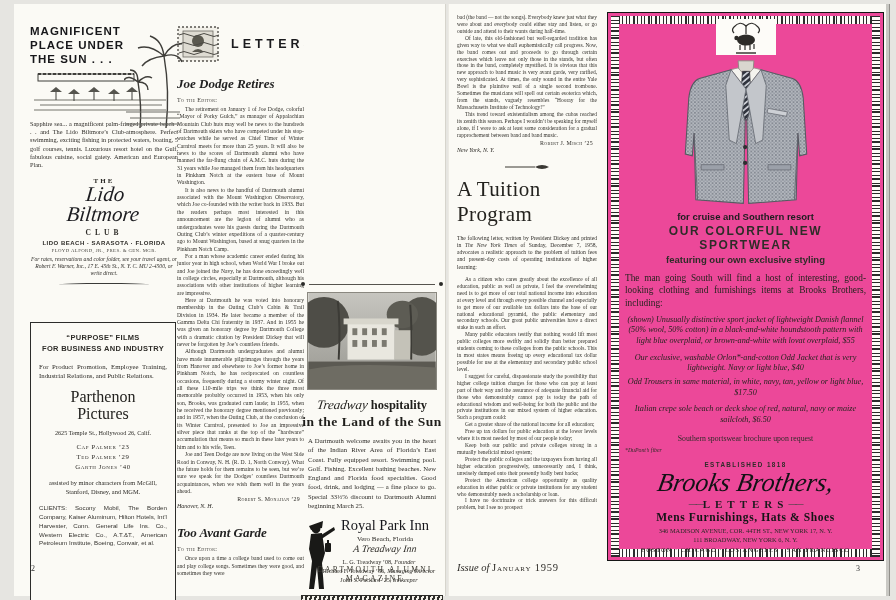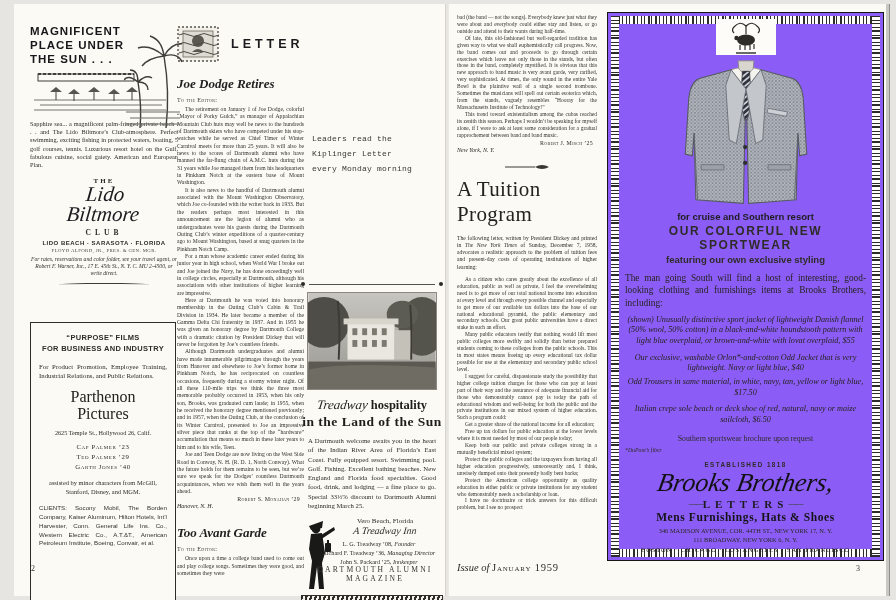--- a/index.html
+++ b/index.html
@@ -88,21 +88,21 @@
   .rcol .bt { font-size:5.45px; line-height:1.27; }
   .divider { display:flex; justify-content:center; margin:10px 0 6px; }
   .tuition-title { font-size:21px; letter-spacing:.4px; color:#23221e; margin:2px 0 8px; }
   .tuition-intro { font-size:5.6px; line-height:1.3; text-align:justify; margin-bottom:5px; }
   .tuition-intro .it { font-style:italic; }
   .issue-footer { position:absolute; left:8px; top:558px; font-size:10.5px; }
   .issue-footer .it { font-style:italic; }
   .issue-footer .caps { font-variant:small-caps; letter-spacing:.8px; }
 
   .brooks { position:absolute; left:158px; top:8px; width:277px; height:549px;
-    background:#8b5cf6; border:1.6px solid #161616; }
+    background:#ec4899; border:1.6px solid #161616; }
   .orn { position:absolute; background-color:#fdfcf8; }
   .orn-top, .orn-bot { left:3px; right:3px; height:8px;
     background-image:repeating-linear-gradient(90deg,#2b2b2b 0 1.6px,#fdfcf8 1.6px 3.4px,#2b2b2b 3.4px 4.4px,#fdfcf8 4.4px 7.4px); }
   .orn-top { top:3px; } .orn-bot { bottom:3px; }
   .orn-left, .orn-right { top:3px; bottom:3px; width:8px;
     background-image:repeating-linear-gradient(0deg,#2b2b2b 0 1.6px,#fdfcf8 1.6px 3.4px,#2b2b2b 3.4px 4.4px,#fdfcf8 4.4px 7.4px); }
   .orn-left { left:3px; } .orn-right { right:3px; }
   .brooks-inner { position:absolute; left:13px; right:13px; top:12px; bottom:12px; text-align:center; }
   .fleece-wrap { background:#fdfcf8; display:inline-block; padding:0 10px; margin-top:-6px;}
   .bk-tag1 { font-family:"Liberation Sans",sans-serif; font-weight:bold; font-size:9.5px; color:#1d1d1f; margin-top:4px;}
@@ -227,25 +227,20 @@
     <div class="sig-row">Robert S. Monahan ’29</div>
     <div class="sig-place">Hanover, N. H.</div>
 
     <div class="letter-title" style="margin-top:16px">Too Avant Garde</div>
     <div class="to-editor">To the Editor:</div>
     <div class="bt">
       <p>Once upon a time a college band used to come out and play college songs. Sometimes they were good, and sometimes they were</p>
     </div>
   </div>
 
-  <div class="kiplinger">
-    <span style="display:block">Leaders read the</span>
-    <span style="display:block">Kiplinger Letter</span>
-    <span style="display:block">every Monday morning</span>
-  </div>
 
   <div class="treadway">
     <div class="tw-toprule">
       <span class="dot"></span>
       <span class="ln"></span>
       <span class="dot"></span>
     </div>
     <svg class="tw-photo" width="130" height="98" viewBox="0 0 130 98">
       <defs>
         <linearGradient id="sky" x1="0" y1="0" x2="0" y2="1">
@@ -284,20 +279,21 @@
           <g fill="#191917">
             <path d="M8,7 L22,2 L21,9 L10,11 z"></path>
             <circle cx="15" cy="10" r="4.4"></circle>
             <path d="M10,15 L21,14 L24,34 L21,44 L23,70 L18,70 L16,48 L13,70 L8,70 L11,42 L8,30 z"></path>
             <path d="M17,18 L33,8 L34,11 L19,21 z"></path>
             <rect x="24" y="24" width="6" height="9" rx="1"></rect>
             <rect x="26" y="21" width="2" height="4"></rect>
           </g>
         </svg>
       </span>
+      <div class="tw-inn-name">Royal Park Inn</div>
       <div class="tw-inn-loc">Vero Beach, Florida</div>
       <div class="tw-inn-tag">A Treadway Inn</div>
       <div class="tw-credit" style="margin-top:4px"><span>L. G. Treadway ’08, </span><span class="it">Founder</span></div>
       <div class="tw-credit"><span>Richard F. Treadway ’36, </span><span class="it">Managing Director</span></div>
       <div class="tw-credit"><span>John S. Packard ’25, </span><span class="it">Innkeeper</span></div>
     </div>
     <div class="tw-band"></div>
   </div>
 
   <div class="dam-footer">DARTMOUTH ALUMNI MAGAZINE</div>

